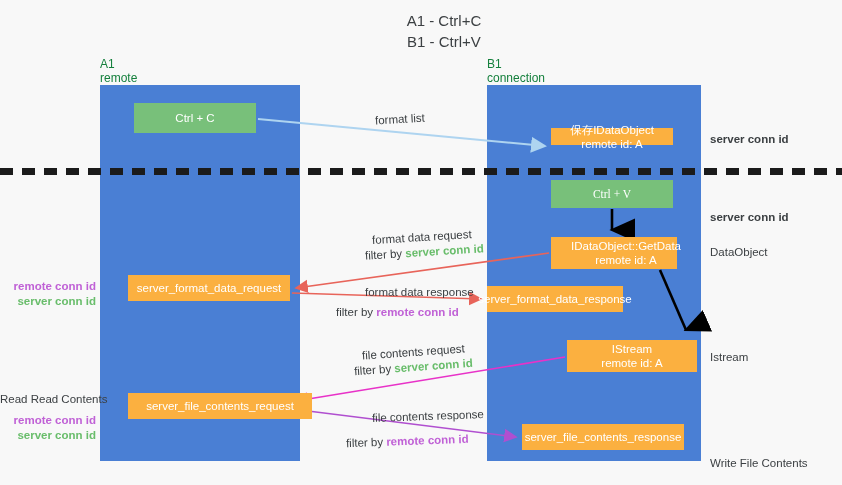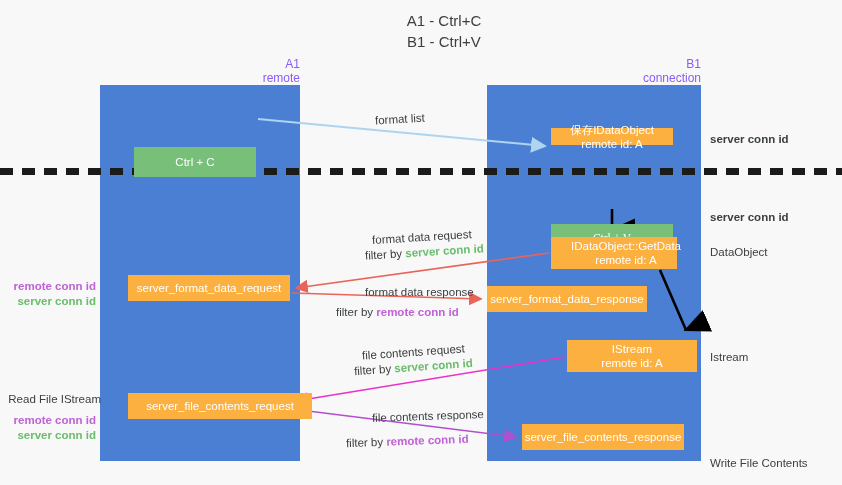--- a/index.html
+++ b/index.html
@@ -35,23 +35,23 @@
     text-align: center;
     font-size: 15px;
     color: #3c4043;
     line-height: 21px;
     white-space: pre-line;
     margin-left: 23px;
   }
 
   
   .col-header {
-    text-align: right;
+    text-align: left;
     font-size: 12px;
-    color: #8b5cf6;
+    color: #15803d;
     line-height: 14px;
     white-space: pre-line;
   }
   #hdr-a1 { left: 100px; top: 57px; width: 200px; }
   #hdr-b1 { left: 487px; top: 57px; width: 214px; }
 
   
   .lane {
     background: #4a7fd4;
   }
@@ -64,29 +64,29 @@
     display: flex;
     flex-direction: column;
     align-items: center;
     justify-content: center;
     color: #ffffff;
     font-size: 11.5px;
     line-height: 14px;
     text-align: center;
     white-space: pre-line;
   }
-  .node.green { background: #78c07a; margin-top: 44px; }
+  .node.green { background: #78c07a; }
   .node.orange { background: #fbb040; }
 
   #n-ctrlc  { left: 134px; top: 103px; width: 122px; height: 30px; }
   #n-dataobj{ left: 551px; top: 128px; width: 122px; height: 17px; }
   #n-ctrlv  { left: 551px; top: 180px; width: 122px; height: 28px; font-family: Liberation Serif, serif; }
   #n-getdata{ left: 551px; top: 237px; width: 126px; height: 32px; padding-left: 24px; }
   #n-sfdreq { left: 128px; top: 275px; width: 162px; height: 26px; }
-  #n-sfdresp{ left: 487px; top: 286px; width: 160px; height: 26px; }
+  #n-sfdresp{ left: 487px; top: 286px; width: 136px; height: 26px; }
   #n-istream{ left: 567px; top: 340px; width: 130px; height: 32px; }
   #n-sfcreq { left: 128px; top: 393px; width: 184px; height: 26px; }
   #n-sfcresp{ left: 522px; top: 424px; width: 162px; height: 26px; }
 
   
   .ann {
     font-size: 11.5px;
     color: #3c4043;
     line-height: 15px;
     white-space: nowrap;
@@ -223,19 +223,19 @@
   <div class="abs rlabel green-txt" id="r-scid1">server conn id</div>
   <div class="abs rlabel green-txt" id="r-scid2">server conn id</div>
   <div class="abs rlabel" id="r-dataobject">DataObject</div>
   <div class="abs rlabel" id="r-istream">Istream</div>
   <div class="abs rlabel" id="r-writefile">Write File Contents</div>
 
   <div class="abs llabel" id="l-conn1">
     <div class="purple-txt">remote conn id</div>
     <div class="green-txt">server conn id</div>
   </div>
-  <div class="abs llabel" id="l-readfile">Read File IStream</div>
+  <div class="abs llabel" id="l-readfile">Read Read Contents</div>
   <div class="abs llabel" id="l-conn2">
     <div class="purple-txt">remote conn id</div>
     <div class="green-txt">server conn id</div>
   </div>
 
 </div>
 
 </body></html>

